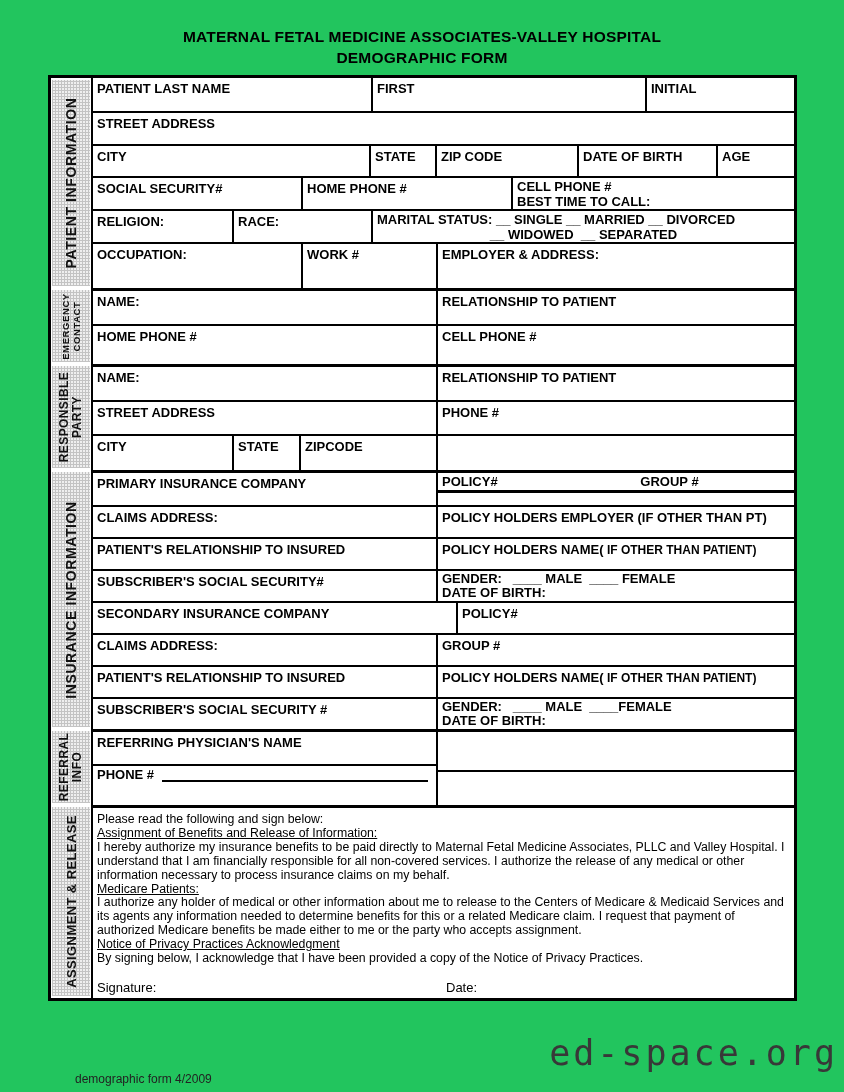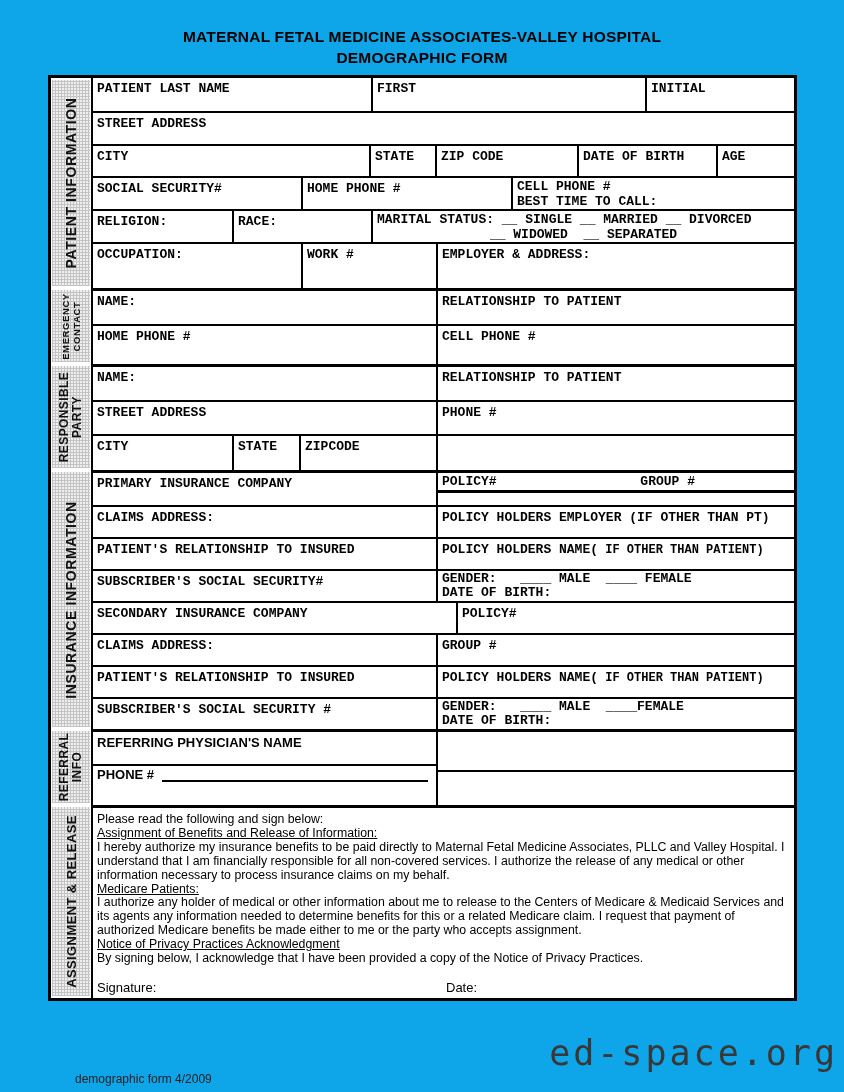--- a/index.html
+++ b/index.html
@@ -1,37 +1,37 @@
 <!DOCTYPE html>
 <html><head>
 <meta charset="utf-8">
 <style>
   html,body{margin:0;padding:0;background:#fff;}
-  .page{position:relative;width:844px;height:1092px;background:#0ea5e9;overflow:hidden;
+  .page{position:relative;width:844px;height:1092px;background:#22c55e;overflow:hidden;
         font-family:"Liberation Sans",sans-serif;color:#000;}
   .title{position:absolute;top:26px;left:0;width:100%;text-align:center;
          font-weight:bold;font-size:15.5px;line-height:21px;letter-spacing:.2px;}
   .form-table{position:absolute;left:48px;top:75px;width:749px;border:3px solid #000;box-sizing:border-box;
               display:flex;flex-direction:column;}
   .section{display:flex;align-items:stretch;}
   .side{flex:0 0 40px;position:relative;background:#fff;}
   .tex{position:absolute;left:1px;right:1px;top:2px;bottom:2px;
        background-color:#efefef;
        background-image:
          repeating-linear-gradient(0deg,#c3c3c3 0 1px,rgba(0,0,0,0) 1px 3px),
          repeating-linear-gradient(90deg,#c3c3c3 0 1px,rgba(0,0,0,0) 1px 3px);
        display:flex;align-items:center;justify-content:center;overflow:visible;}
   .vtext{transform:rotate(-90deg);white-space:nowrap;font-weight:bold;text-align:center;color:#111;}
   .v-lg{font-size:14px;letter-spacing:.6px;}
   .v-md{font-size:12px;line-height:13px;letter-spacing:.4px;}
   .v-sm{font-size:9.5px;line-height:10.5px;letter-spacing:.6px;}
   .v-as{font-size:13px;letter-spacing:.4px;}
   .content{flex:1;border-left:2.5px solid #000;display:flex;flex-direction:column;background:#fff;}
   .section + .section .content{border-top:3px solid #000;}
-  .r{display:flex;box-sizing:border-box;font-family:Liberation Mono, monospace;}
+  .r{display:flex;box-sizing:border-box;}
   .r + .r{border-top:2px solid #000;}
   .c{box-sizing:border-box;border-left:2px solid #000;padding:1px 4px;overflow:hidden;}
   .c:first-child{border-left:none;}
   .lb{font-weight:bold;font-size:13px;line-height:15px;}
   .lb-sm{font-weight:bold;font-size:12px;line-height:15px;}
   .pre{white-space:pre-wrap;}
   .center{text-align:center;}
   .subrow{display:flex;padding:1px 4px;}
   .subline{border-top:3px solid #000;}
   .thinline{border-top:2px solid #000;}

